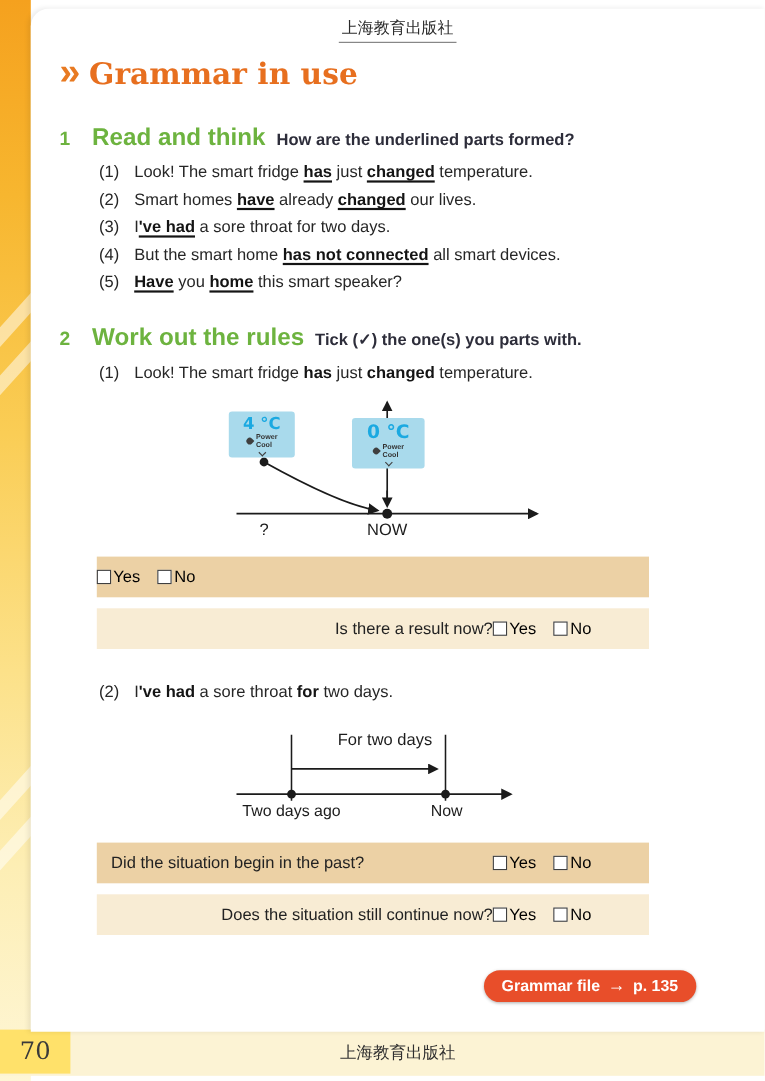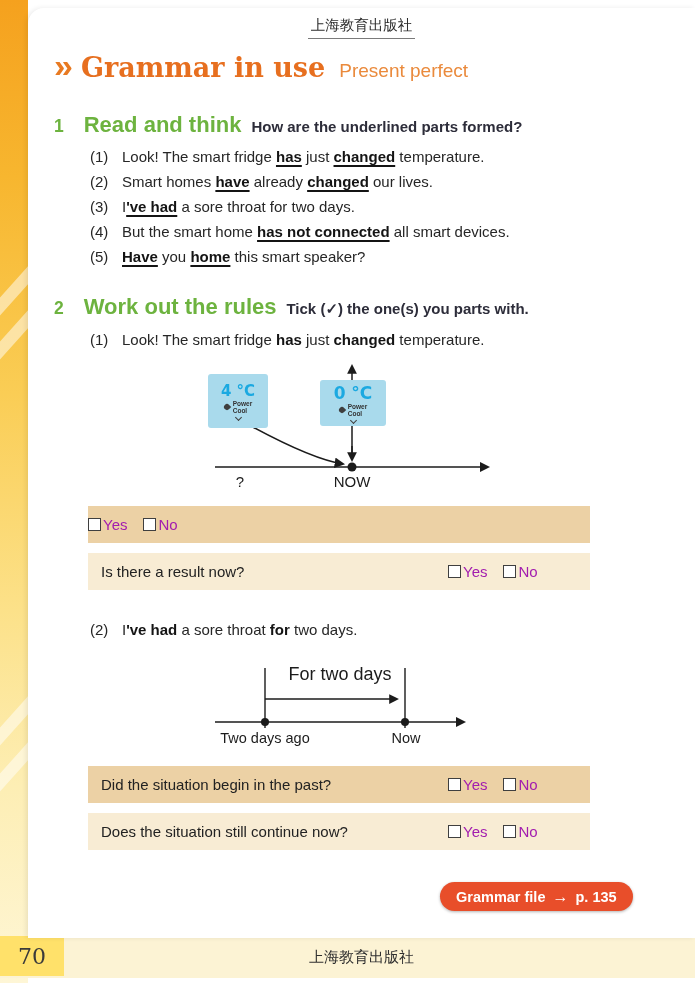--- a/index.html
+++ b/index.html
@@ -32,48 +32,48 @@
 
   .item { position:absolute; left:62px; width:570px; display:flex; font-size:15px; line-height:20px; color:#262626; }
   .item .num { width:32px; flex:none; }
   .item .txt .b { font-weight:bold; color:#141414; }
   .item .txt .u { text-decoration:underline; text-underline-offset:3px; text-decoration-thickness:1.5px; }
 
   
   .diagram1 { position:absolute; left:152px; top:346px; width:345px; height:148px; }
   .diagram1 svg, .diagram2 svg { position:absolute; left:0; top:0; }
   .fridge { position:absolute; background:#A9DAEC; border-radius:3px; display:flex; flex-direction:column; align-items:center; justify-content:center; }
-  .f-left  { left:28px;  top:20px; width:60px; height:54px; }
+  .f-left  { left:28px;  top:20px; width:60px; height:42px; }
   .f-right { left:140px; top:26px; width:66px; height:46px; }
   .temp { color:#1BA9E1; font-weight:bold; font-family:"DejaVu Sans", sans-serif; font-size:15px; line-height:16px; }
   .f-right .temp { font-size:17px; line-height:18px; }
   .power { display:flex; align-items:center; gap:3px; margin-top:1px; }
   .drop { width:6px; height:6px; background:#3f3f3f; border-radius:50% 0 50% 50%; transform:rotate(45deg); flex:none; }
   .ptext { font-size:6.5px; font-weight:bold; color:#333; line-height:7px; text-align:left; }
   .ptext span { display:block; }
   .chevdn { width:5px; height:5px; border-right:1.3px solid #3f3f3f; border-bottom:1.3px solid #3f3f3f; transform:rotate(45deg); margin-top:1px; }
   .dlabel { position:absolute; font-size:15px; color:#1c1c1c; text-align:center; }
   .lbl-q   { left:48px;  top:119px; width:24px; }
   .lbl-now { left:146px; top:119px; width:52px; }
 
   
   .diagram2 { position:absolute; left:152px; top:650px; width:320px; height:104px; }
-  .lbl-dur  { position:absolute; left:90px;  top:6px;  width:140px; text-align:center; font-size:18px; color:#1c1c1c; }
+  .lbl-dur  { position:absolute; left:100px;  top:6px;  width:140px; text-align:center; font-size:15px; color:#1c1c1c; }
   .lbl-past { position:absolute; left:30px;  top:72px; width:110px; text-align:center; font-size:14.5px; color:#1c1c1c; }
   .lbl-now2 { position:absolute; left:196px; top:72px; width:60px;  text-align:center; font-size:14.5px; color:#1c1c1c; }
 
   
   .qrow { position:absolute; left:60px; width:502px; height:37px; display:flex; align-items:center; }
   .qrow.dark  { background:#ECD1A5; }
-  .qrow.light { background:#F8ECD4; }
+  .qrow.light { background:#F8ECD4;text-align:right; }
   .qtext { flex:1; padding-left:13px; font-size:15px; color:#222; }
   .answers { width:142px; display:flex; align-items:center; gap:16px; flex:none; }
   .grp { display:flex; align-items:center; gap:2px; }
   .chk { width:13px; height:13px; background:#fff; border:1.5px solid #3f3f3f; display:inline-block; flex:none; }
-  .lbl { font-size:15px; color:#a21caf; }
+  .lbl { font-size:15px; color:#000000; }
 
   .grammar-btn { position:absolute; left:412px; top:874px; height:29px; border-radius:15px; background:#E84E2A; color:#fff;
     display:inline-flex; align-items:center; padding:0 16px; gap:7px; font-size:14.5px; font-weight:bold; box-shadow:0 1px 3px rgba(0,0,0,.3); cursor:pointer; }
   .grammar-btn .arrow { font-size:16px; }
 </style>
 </head>
 <body>
 
 <div class="left-strip">
   <div class="deco" style="top:286px"></div>
@@ -85,21 +85,20 @@
 <div class="page-num-box">70</div>
 <div class="footer-publisher">上海教育出版社</div>
 
 <div class="card">
 
   <div class="pub-top"><span>上海教育出版社</span></div>
 
   <div class="title-row">
     <span class="chev">»</span>
     <span class="title">Grammar in use</span>
-    <span class="subtitle">Present perfect</span>
   </div>
 
   <div class="sec-head" style="top:104px">
     <span class="sec-num">1</span>
     <span class="sec-title">Read and think</span>
     <span class="sec-prompt">How are the underlined parts formed?</span>
   </div>
 
   <div class="item" style="top:139px">
     <span class="num">(1)</span>

